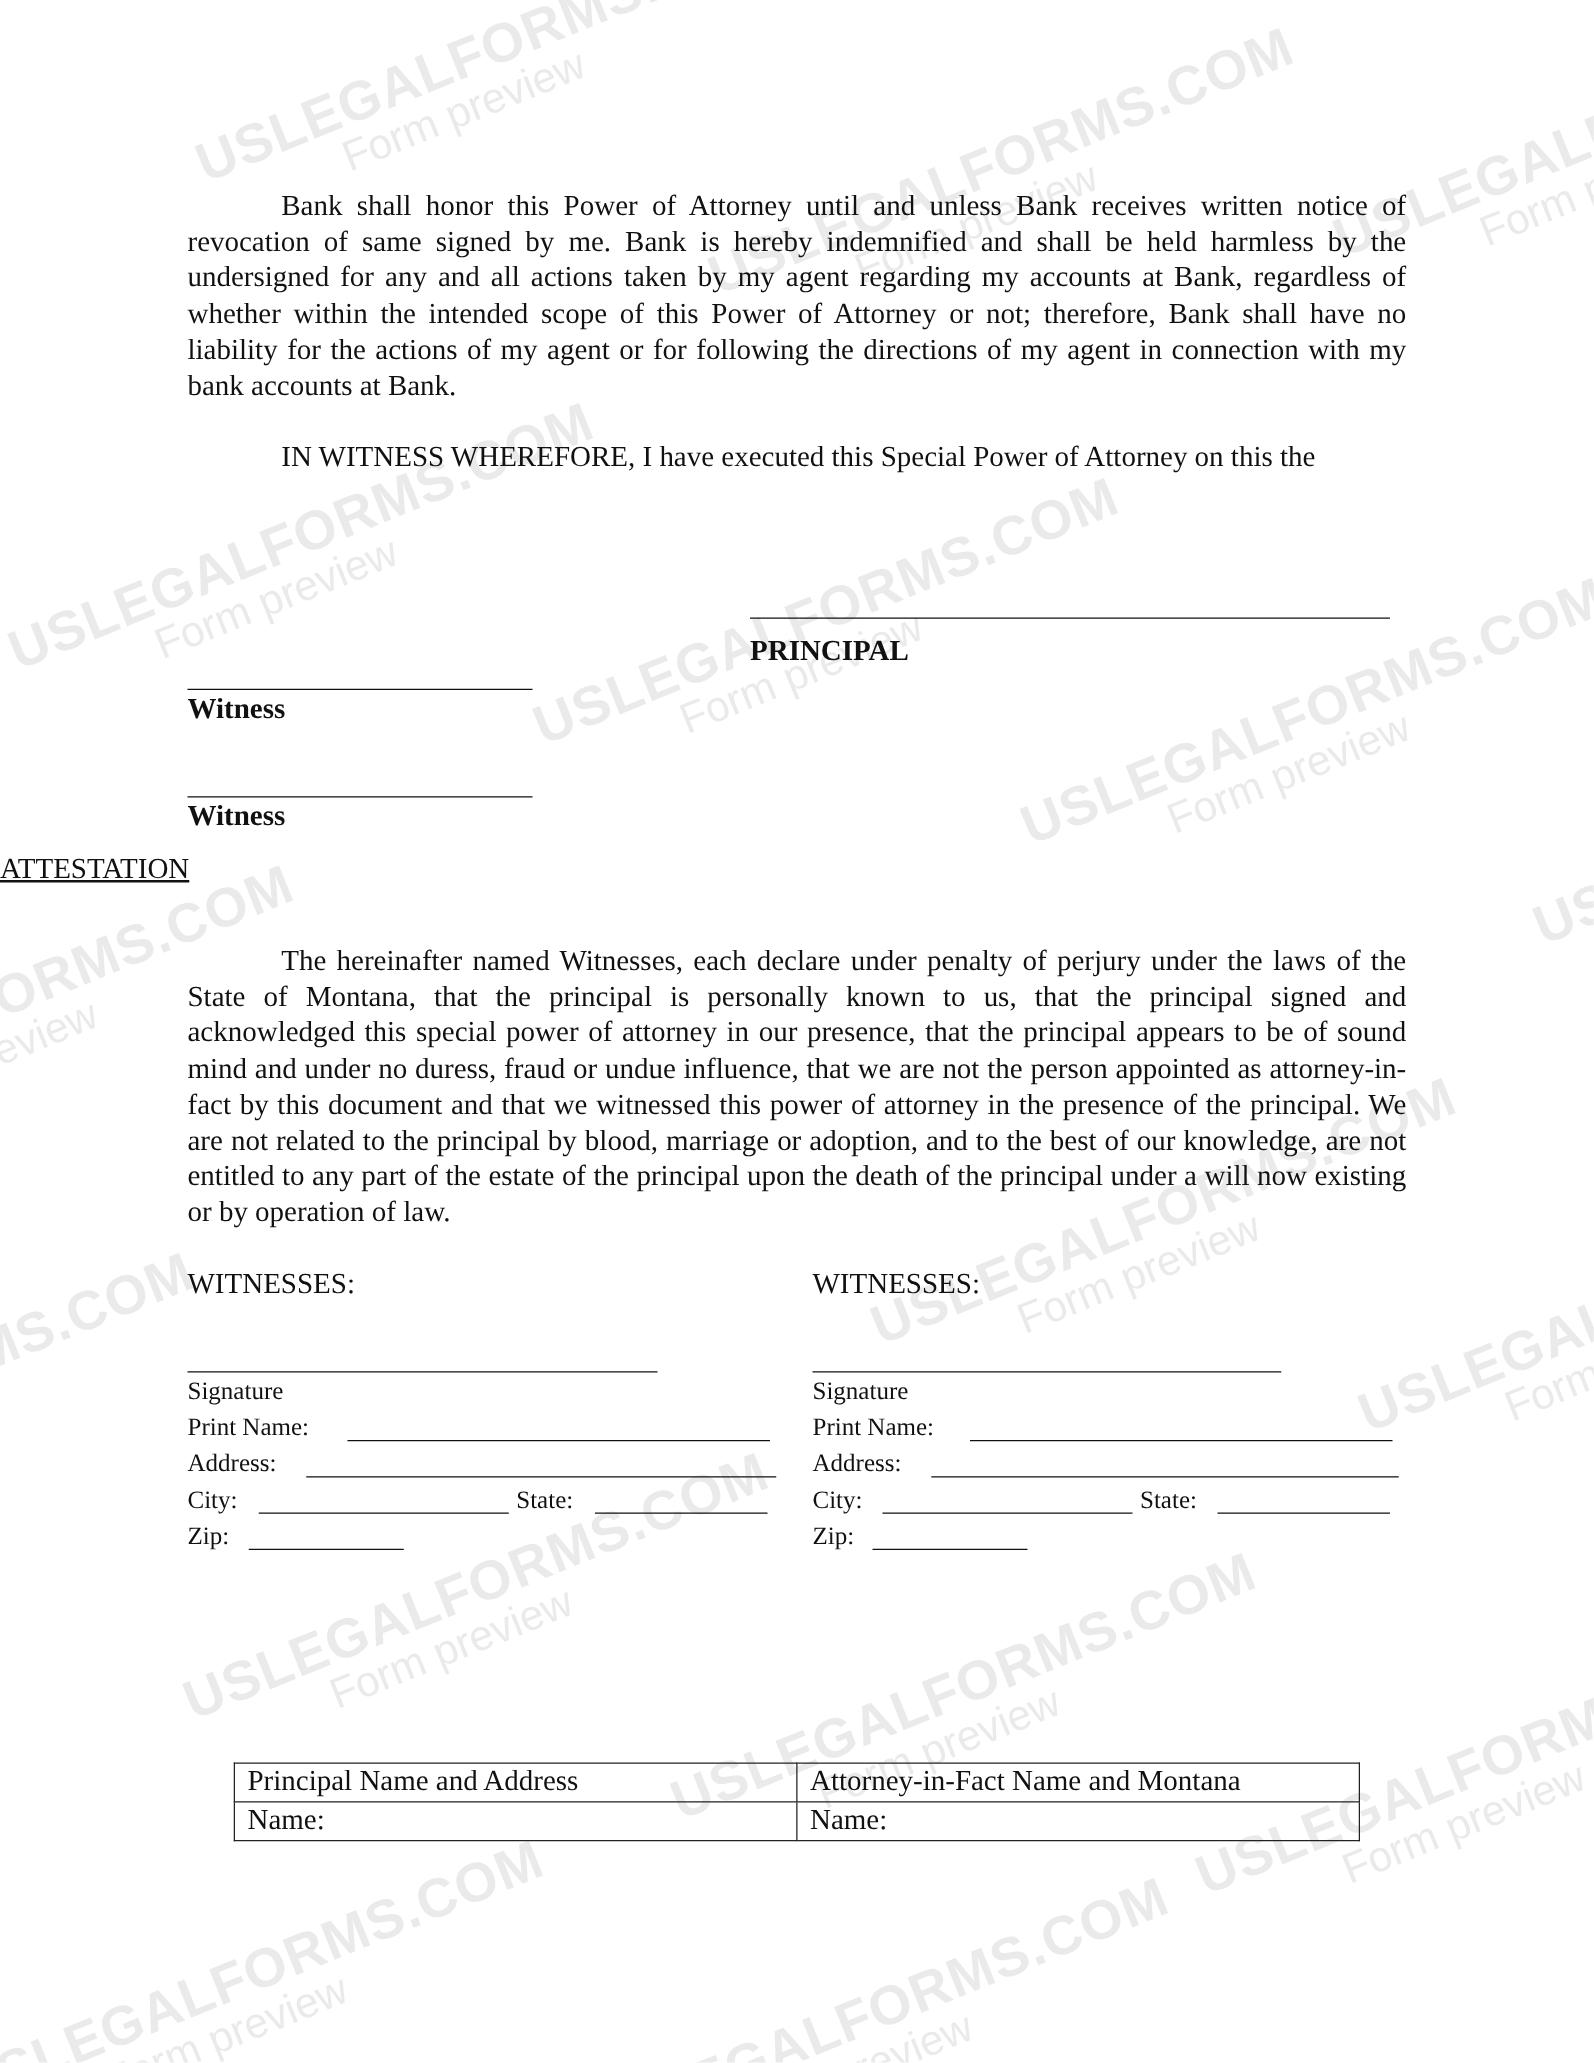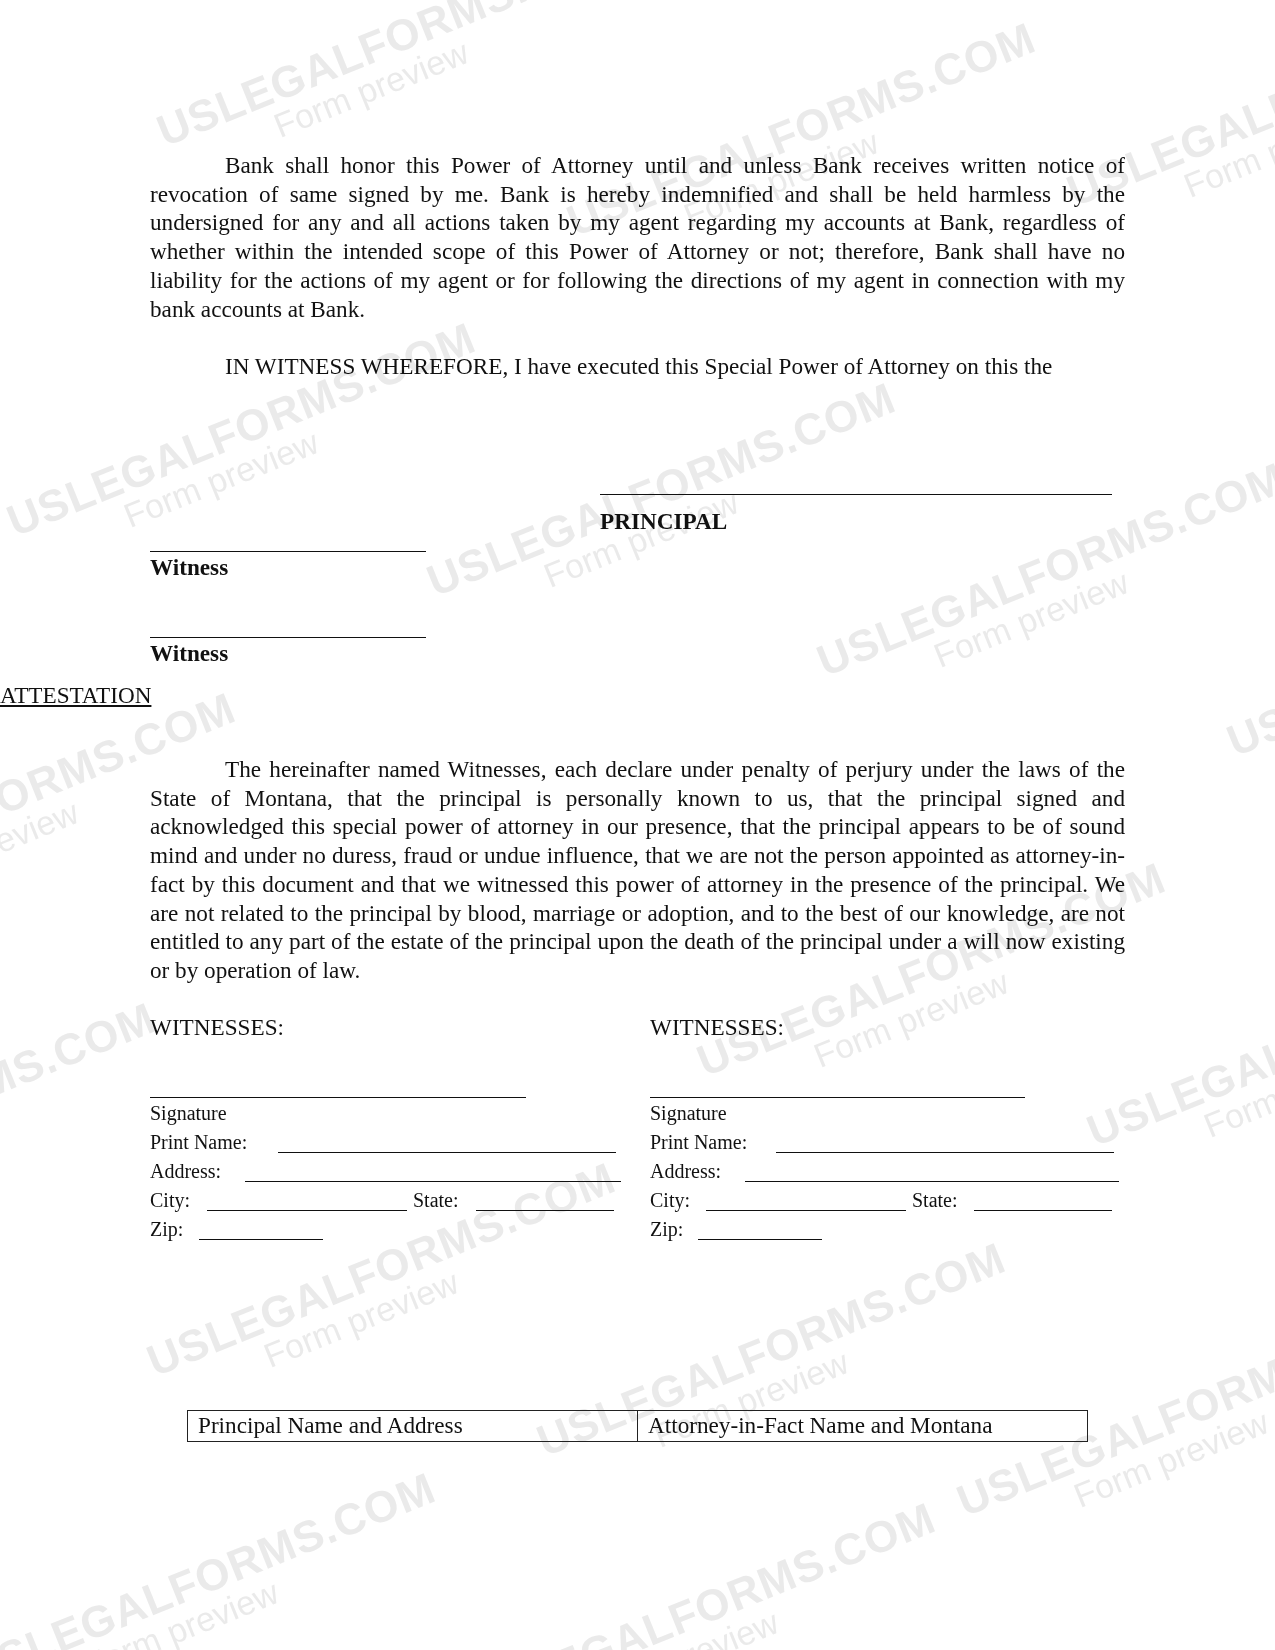--- a/index.html
+++ b/index.html
@@ -175,16 +175,20 @@
     <span class="lbl">Zip:</span>
     <span class="ul" style="left:48px; width:124px;"></span>
   </div>
 
   <table class="info">
     <tbody>
         <tr>
       <td>Principal Name and Address</td>
       <td>Attorney-in-Fact Name and Montana</td>
     </tr>
+    <tr>
+      <td>Name:</td>
+      <td>Name:</td>
+    </tr>
   </tbody>
     </table>
 
 </div>
 
 </body></html>

